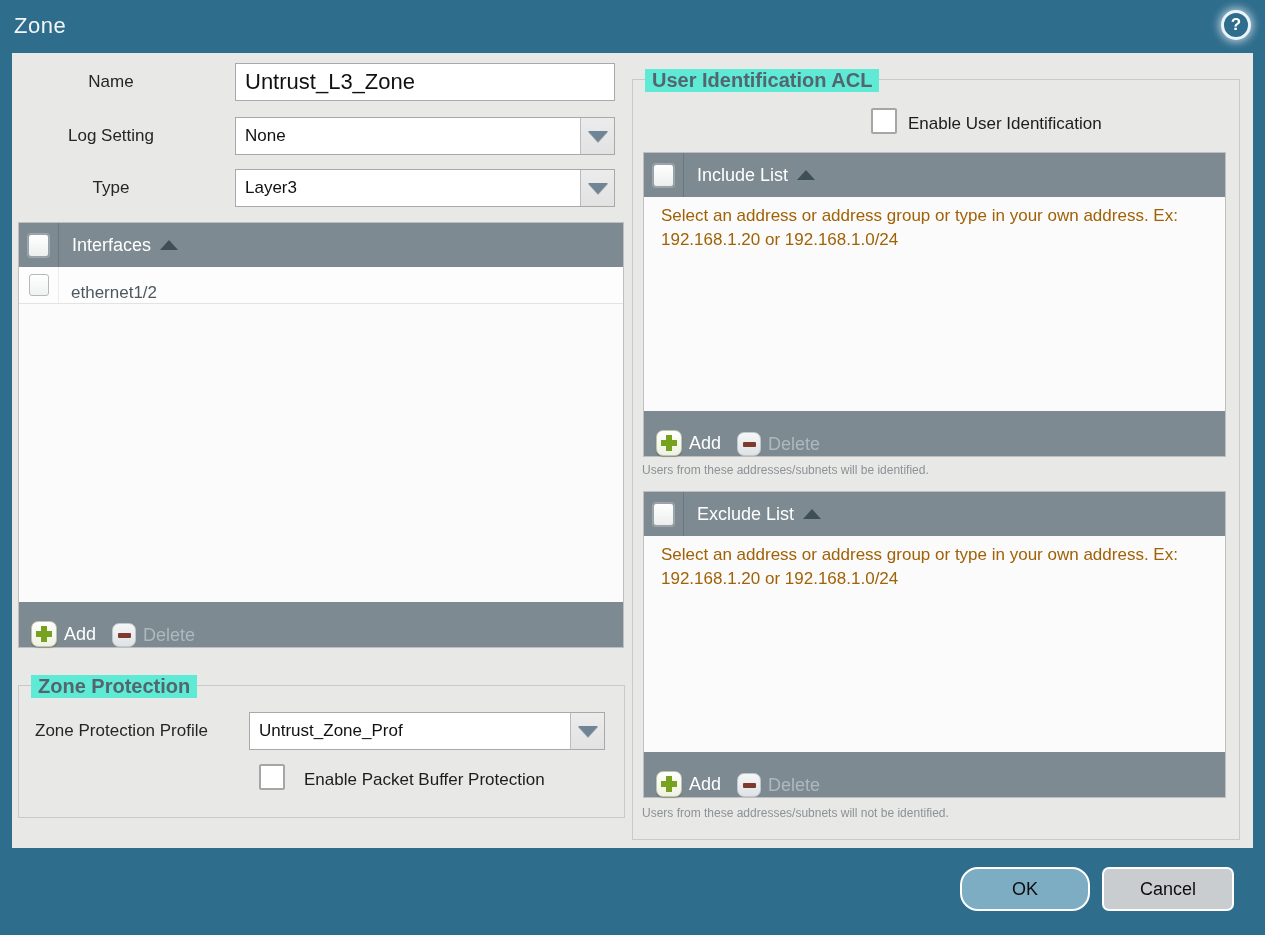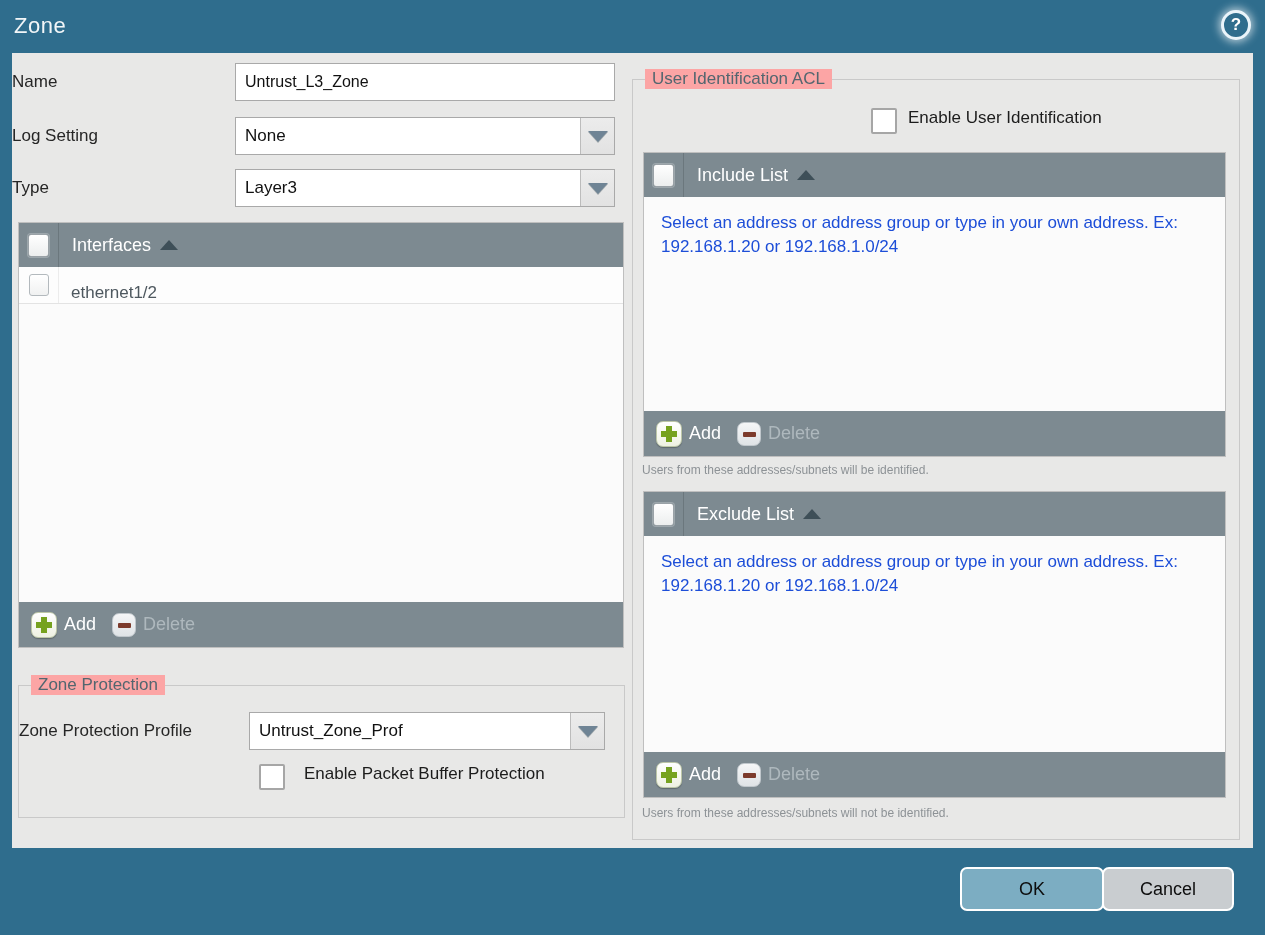--- a/index.html
+++ b/index.html
@@ -14,44 +14,44 @@
   .help { position:absolute; right:14px; top:10px; width:30px; height:30px; border-radius:50%;
           background:#2f6d8d; border:3px solid #eaf4fa; box-shadow:0 0 9px 2px rgba(255,255,255,.65);
           display:flex; align-items:center; justify-content:center; cursor:pointer;
           color:#ffffff; font-weight:bold; font-size:17px; }
 
   
   .panel { position:absolute; left:12px; top:53px; width:1241px; height:795px; background:#e8e8e7; }
 
   
   .form-row { position:absolute; left:0; display:flex; align-items:center; }
-  .flabel { width:223px; text-align:left; padding-right:25px; font-size:17px; color:#262626; }
+  .flabel { width:223px; text-align:center; padding-right:25px; font-size:17px; color:#262626; }
   .tinput { width:380px; height:38px; border:1px solid #a9a9a9; background:#ffffff; font-family:"Liberation Sans",sans-serif;
-            font-size:16px; color:#111; padding:0 9px; outline:none; }
+            font-size:22px; color:#111; padding:0 9px; outline:none; }
   .dropdown { width:380px; height:38px; border:1px solid #a9a9a9; background:#ffffff; display:flex; cursor:pointer; }
   .dd-value { flex:1; display:flex; align-items:center; padding:0 9px; font-size:17px; color:#111; }
   .dd-btn { width:34px; border-left:1px solid #bcbcbc; background:linear-gradient(#ececec,#e2e2e2);
             display:flex; align-items:center; justify-content:center; }
   .tri-down { width:0; height:0; border-left:10px solid transparent; border-right:10px solid transparent;
               border-top:11px solid #6f8495; filter:drop-shadow(0 1px 0 rgba(40,60,70,.35)); }
 
   
   .table { position:absolute; border:1px solid #bfbfbf; display:flex; flex-direction:column; }
   .thead { height:44px; background:#7d8a91; display:flex; align-items:stretch; flex:none; }
   .cb-col { width:40px; display:flex; align-items:center; justify-content:center; border-right:1px solid #6b777d; }
   .th-label { display:flex; align-items:center; gap:9px; padding-left:13px; color:#ffffff; font-size:18px; cursor:pointer; }
   .tri-up { width:0; height:0; border-left:9px solid transparent; border-right:9px solid transparent;
             border-bottom:10px solid #3e4f58; }
   .tbody { flex:1; background:#fbfbfb; overflow:hidden; }
   .trow { height:37px; background:#fdfdfd; border-bottom:1px solid #e3e3e3; display:flex; align-items:flex-end; cursor:pointer; }
   .trow .cb-col { border-right:1px solid #ececec; height:100%; }
   .trow-text { padding-left:12px; font-size:17px; color:#4e585f; }
-  .tfoot { height:45px; background:#7d8a91; display:flex; align-items:center; gap:16px; padding-left:12px; flex:none; }
-
-  .placeholder { padding:14px 20px 0 17px; font-size:17px; line-height:24px; color:#1d4ed8; width:560px; }
+  .tfoot { height:45px; background:#7d8a91; display:flex; align-items:flex-end; gap:16px; padding-left:12px; flex:none; }
+
+  .placeholder { padding:7px 20px 0 17px; font-size:17px; line-height:24px; color:#a16207; width:560px; }
 
   
   .ftbtn { display:flex; align-items:center; gap:7px; cursor:pointer; }
   .ftbtn.disabled { cursor:default; }
   .ftbtn-label { font-size:18px; color:#ffffff; }
   .ftbtn.disabled .ftbtn-label { color:#aeb8bd; }
   .plus-icon { position:relative; width:26px; height:26px; border-radius:7px; border:1px solid #bcc6a8;
                background:linear-gradient(#ffffff,#eef1e2); box-shadow:0 1px 1px rgba(0,0,0,.25); }
   .plus-icon::before { content:""; position:absolute; left:5px; top:10px; width:14px; height:4px; background:#76a21f; box-shadow:0 0 0 1px #76a21f; }
   .plus-icon::after  { content:""; position:absolute; left:10px; top:5px; width:4px; height:14px; background:#76a21f; box-shadow:0 0 0 1px #76a21f; }
@@ -61,31 +61,31 @@
 
   
   .checkbox { width:26px; height:26px; background:#ffffff; border:2px solid #a6a6a6; border-radius:2px; cursor:pointer; }
   .checkbox.small { width:21px; height:23px; border:1px solid #9aa2a7; border-radius:3px;
                     background:linear-gradient(#ffffff,#eceeee); box-shadow:0 0 0 1px rgba(255,255,255,.25); }
   .checkbox.row-cb { width:20px; height:22px; border:1px solid #b3b9bd; border-radius:3px;
                      background:linear-gradient(#ffffff,#f0f1f1); }
 
   
   .fieldset { position:absolute; border:1px solid #c9c9c9; }
-  .legend { position:absolute; top:-11px; left:12px; background:#fca5a5; padding:0 7px; font-size:17px; font-weight:normal; color:#53666f; }
-
-  .cb-row { position:absolute; display:flex; align-items:flex-start; gap:11px; }
+  .legend { position:absolute; top:-11px; left:12px; background:#5eead4; padding:0 7px; font-size:20px; font-weight:bold; color:#53666f; }
+
+  .cb-row { position:absolute; display:flex; align-items:flex-end; gap:11px; }
   .cb-label { font-size:17px; color:#1c1c1c; }
 
   .caption { position:absolute; font-size:12px; color:#8d9296; }
 
   
   .btn { position:absolute; height:44px; border:2px solid #ffffff; border-radius:7px; font-size:18px; color:#0d0d0d;
          display:flex; align-items:center; justify-content:center; cursor:pointer; font-family:"Liberation Sans",sans-serif; }
-  .btn-ok { left:960px; top:867px; width:144px; background:#7cadc2; }
+  .btn-ok { left:960px; top:867px; width:130px; background:#7cadc2;border-radius:18px; }
   .btn-cancel { left:1102px; top:867px; width:132px; background:#c9cdd0; }
 </style>
 </head>
 <body>
 
 <div id="app">
 
   <div class="titlebar">
     <span class="title">Zone</span>
     <div class="help">

